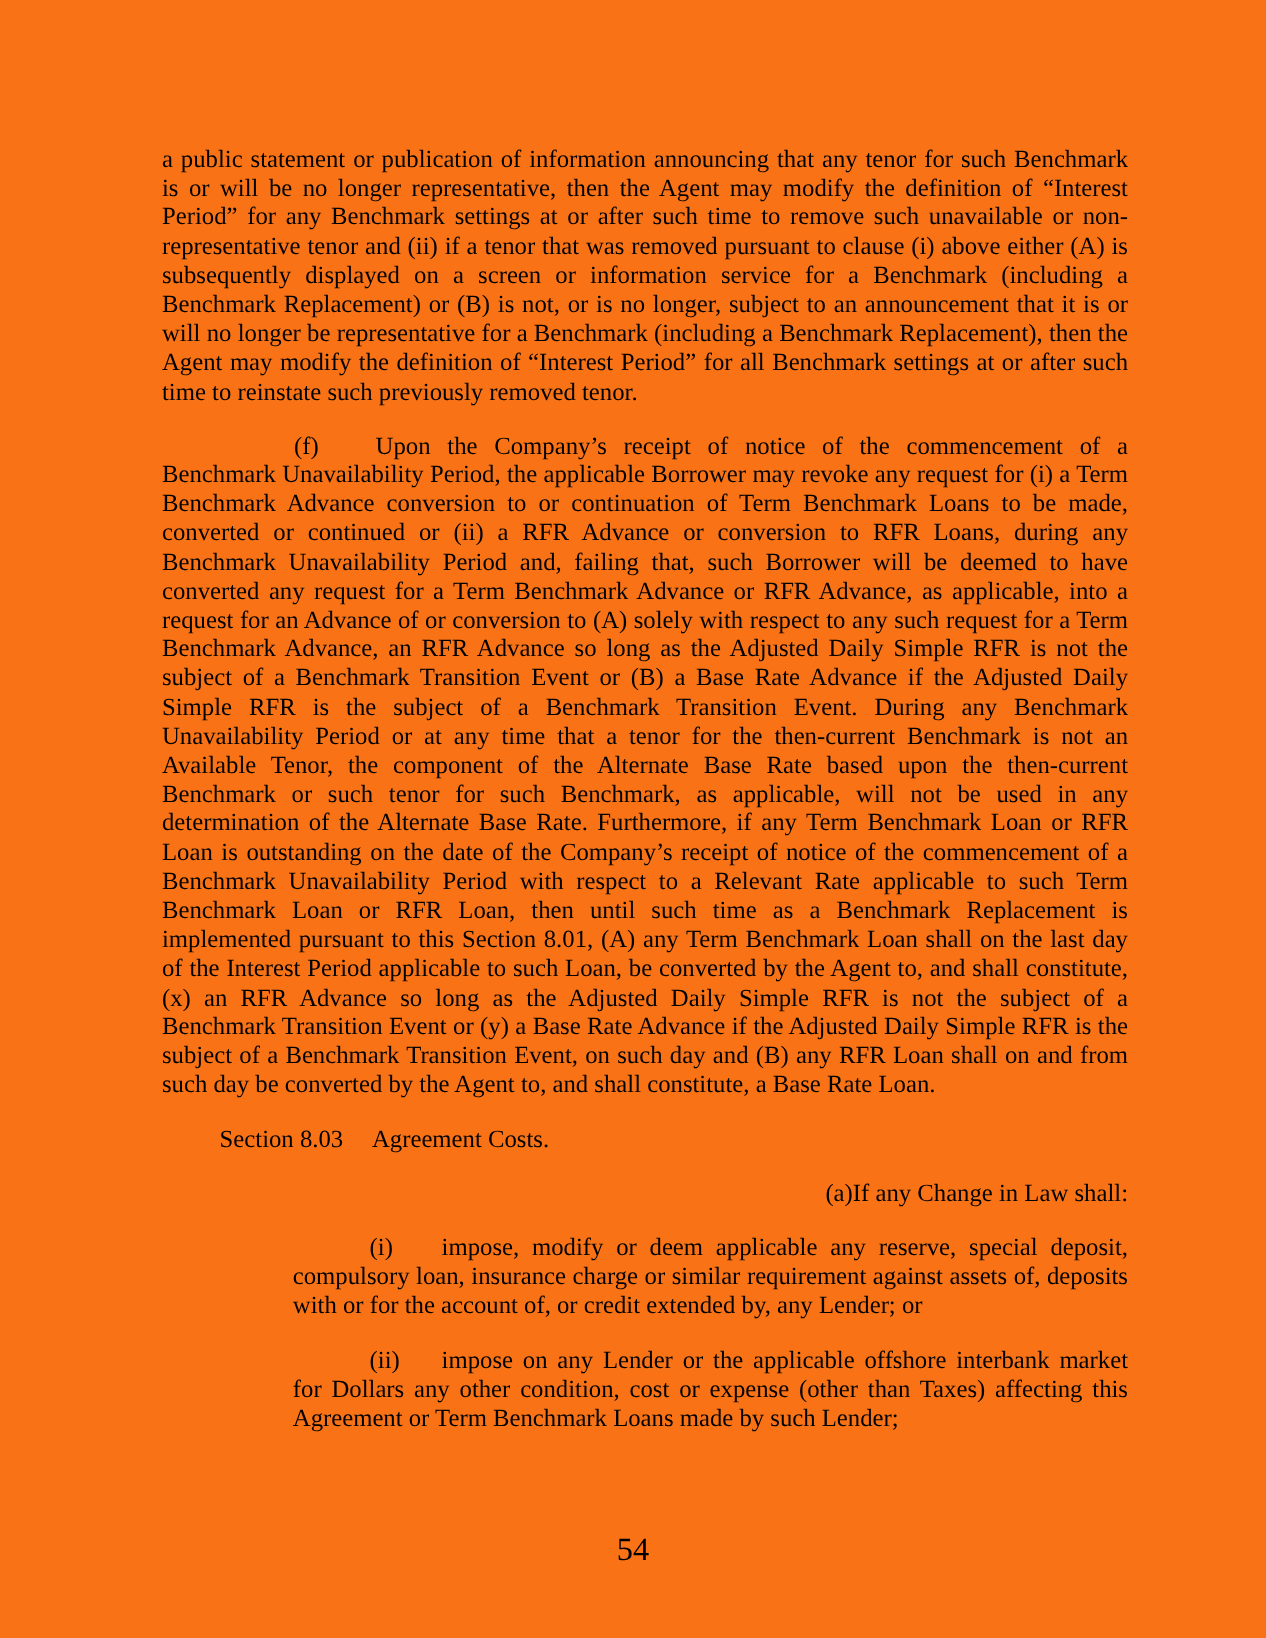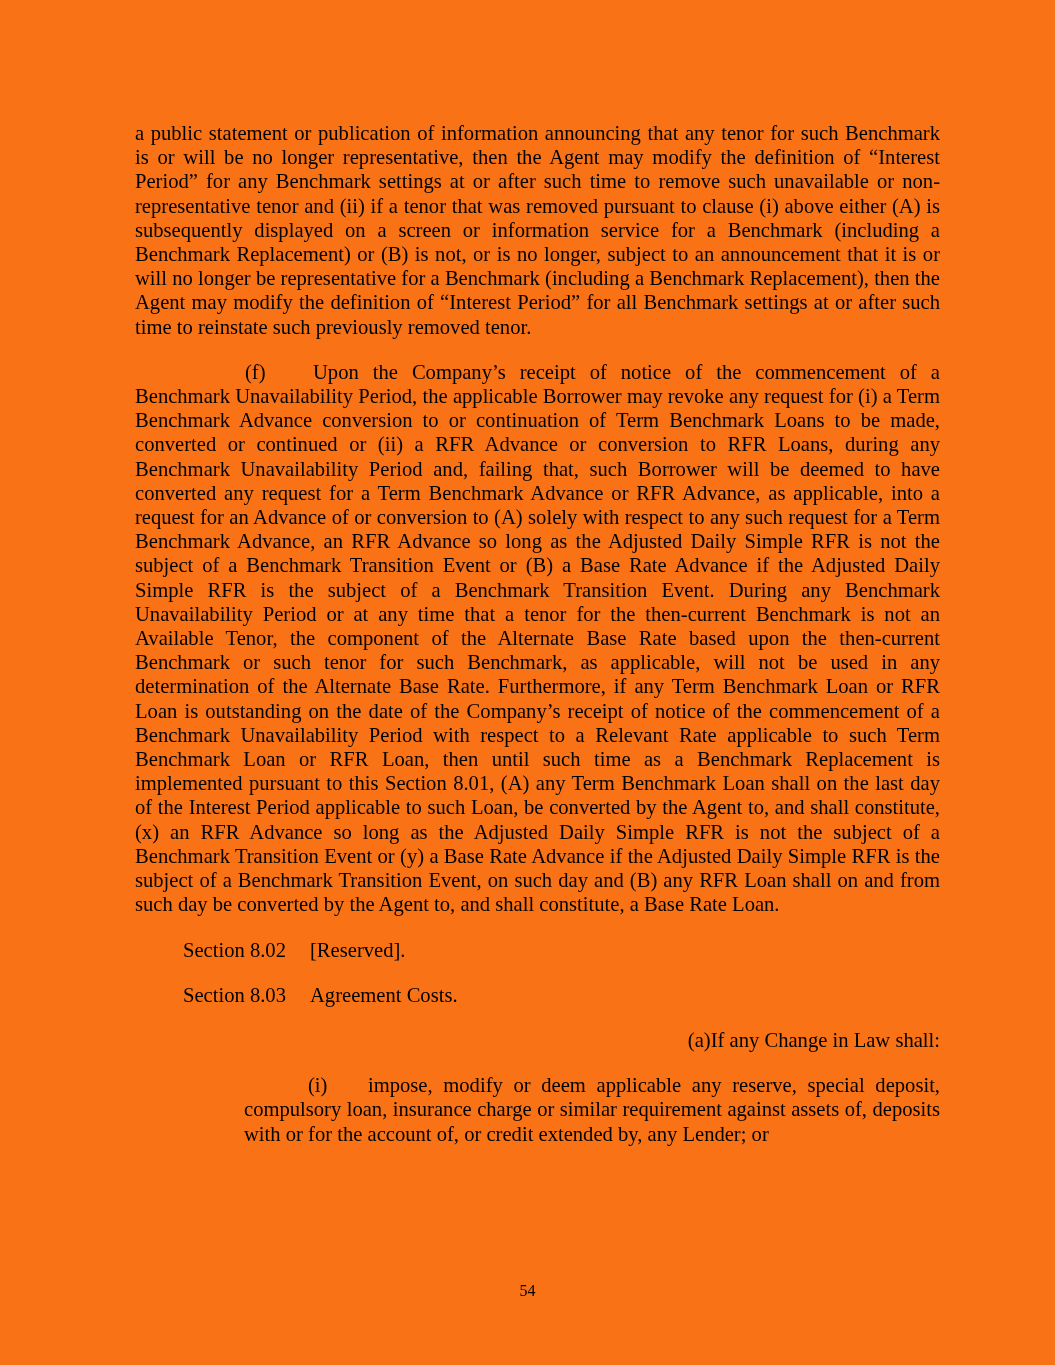--- a/index.html
+++ b/index.html
@@ -47,39 +47,39 @@
   
   .sub { margin-left: 109px; text-indent: 64px; }
   .label-sub { width: 60px; }
   .u { }
   .page-number {
     position: absolute;
     top: 1279px;
     left: 0;
     width: 1055px;
     text-align: center;
-    font-size: 16px;
+    font-size: 27px;
     line-height: 24.2px;
   }
 </style>
 </head>
 <body>
 
 <div class="page">
   <div class="content">
 
     <p class="para"><span>a public statement or publication of information announcing that any tenor for such Benchmark is or will be no longer representative, then the Agent may modify the definition of “Interest Period” for any Benchmark settings at or after such time to remove such unavailable or non-representative tenor and (ii) if a tenor that was removed pursuant to clause (i) above either (A) is subsequently displayed on a screen or information service for a Benchmark (including a Benchmark Replacement) or (B) is not, or is no longer, subject to an announcement that it is or will no longer be representative for a Benchmark (including a Benchmark Replacement), then the Agent may modify the definition of “Interest Period” for all Benchmark settings at or after such time to reinstate such previously removed tenor.</span></p>
 
     <p class="para indent-f"><span class="label label-f">(f)</span><span><span>Upon the Company’s receipt of notice of the commencement of a Benchmark Unavailability Period, the applicable Borrower may revoke any request for (i) a Term Benchmark Advance conversion to or continuation of Term Benchmark Loans to be made, converted or continued or (ii) a RFR Advance or conversion to RFR Loans, during any Benchmark Unavailability Period and, failing that, such Borrower will be deemed to have converted any request for a Term Benchmark Advance or RFR Advance, as applicable, into a request for an Advance of or conversion to (A) solely with respect to any such request for a Term Benchmark Advance, an RFR Advance so long as the Adjusted Daily Simple RFR is not the subject of a Benchmark Transition Event or (B) a  Base Rate Advance if the Adjusted Daily Simple RFR is the subject of a Benchmark Transition Event.  During any Benchmark Unavailability Period or at any time that a tenor for the then-current Benchmark is not an Available Tenor, the component of the Alternate Base Rate based upon the then-current Benchmark or such tenor for such Benchmark, as applicable, will not be used in any determination of the Alternate Base Rate.  Furthermore, if any Term Benchmark Loan or RFR Loan is outstanding on the date of the Company’s receipt of notice of the commencement of a Benchmark Unavailability Period with respect to a Relevant Rate applicable to such Term Benchmark Loan or RFR Loan, then until such time as a Benchmark Replacement is implemented pursuant to this </span><span class="u">Section 8.01</span><span>, (A) any Term Benchmark Loan shall on the last day of the Interest Period applicable to such Loan, be converted by the Agent to, and shall constitute, (x) an RFR Advance so long as the Adjusted Daily Simple RFR is not the subject of a Benchmark Transition Event or (y) a Base Rate Advance if the Adjusted Daily Simple RFR is the subject of a Benchmark Transition Event, on such day and (B) any RFR Loan shall on and from such day be converted by the Agent to, and shall constitute, a Base Rate Loan.</span></span></p>
 
-    <p class="para heading"><span class="label label-section">Section 8.02</span><span class="u">[Reserved]</span><span>.</span></p>
 
     <p class="para heading"><span class="label label-section">Section 8.03</span><span class="u">Agreement Costs</span><span>.</span></p>
 
     <p class="para indent-a"><span class="label label-a">(a)</span><span><span>If any Change in Law shall:</span></span></p>
 
     <p class="para sub"><span class="label label-sub">(i)</span><span><span>impose, modify or deem applicable any reserve, special deposit, compulsory loan, insurance charge or similar requirement against assets of, deposits with or for the account of, or credit extended by, any Lender; or</span></span></p>
 
+    <p class="para sub"><span class="label label-sub">(ii)</span><span><span>impose on any Lender or the applicable offshore interbank market for Dollars any other condition, cost or expense (other than Taxes) affecting this Agreement or Term Benchmark Loans made by such Lender;</span></span></p>
 
   </div>
 
   <div class="page-number">54</div>
 </div>
 
 </body></html>

